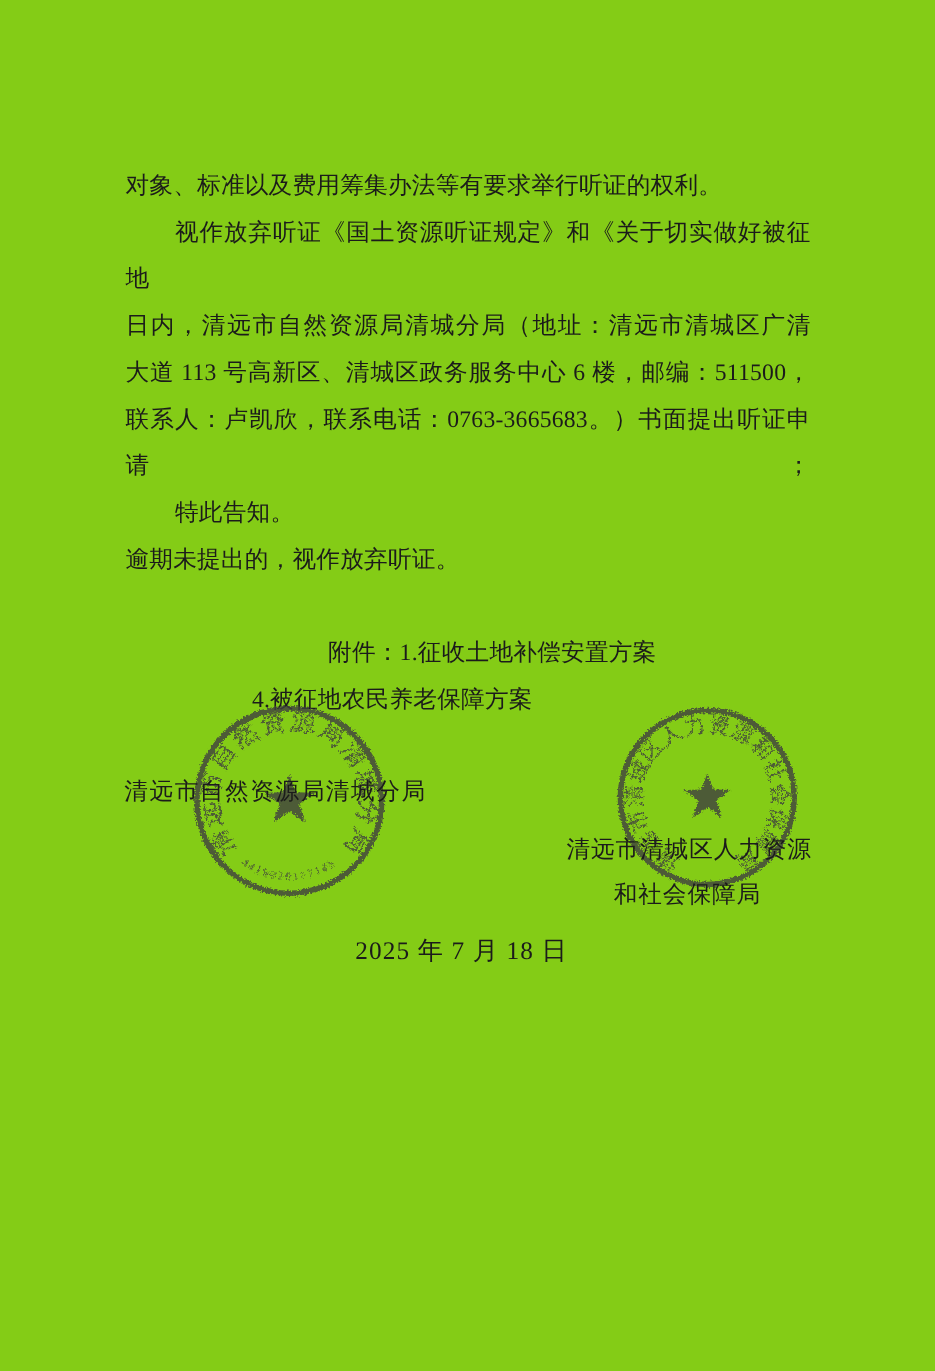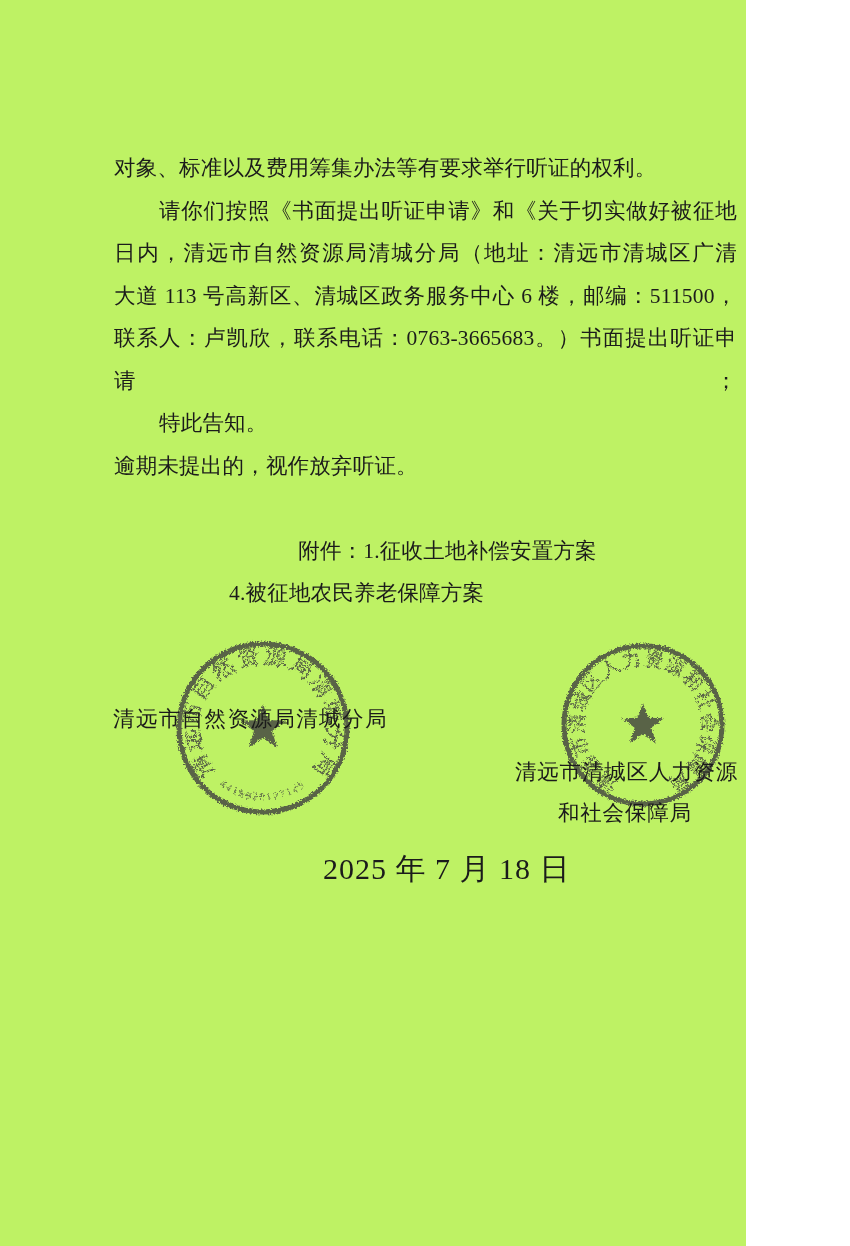--- a/index.html
+++ b/index.html
@@ -1,21 +1,21 @@
 <!DOCTYPE html>
 <html><head>
 <meta charset="utf-8">
 <style>
   * { margin: 0; padding: 0; box-sizing: border-box; }
   html, body { background: #ffffff; }
   .page {
     position: relative;
-    width: 746px;
+    width: 850px;
     height: 1246px;
-    background: #bef264;
+    background: #84cc16;
     overflow: hidden;
     font-family: "Liberation Serif", "DejaVu Serif", serif;
     color: #1b1b1b;
   }
   .doc-text {
     position: absolute;
     left: 114px;
     top: 147px;
     width: 623px;
   }
@@ -37,42 +37,42 @@
     z-index: 2;
   }
   .sig-left { left: 113px; top: 704px; letter-spacing: 1.4px; }
   .sig-right { left: 515px; top: 712px; letter-spacing: 0.8px; line-height: 41px; margin-top: 40px; }
   .sig-right .l2 { text-indent: 43px; }
 
   .doc-date {
     position: absolute;
     left: 323px;
     top: 849px;
-    font-size: 30px;
+    font-size: 23px;
     letter-spacing: 1px;
     z-index: 2;
   }
 
   .seal {
     position: absolute;
     z-index: 1;
     opacity: 0.8;
   }
   .seal-left { left: 168px; top: 633px; }
   .seal-right { left: 551px; top: 633px; }
   .seal text { font-family: "Liberation Serif", "DejaVu Serif", serif; }
 </style>
 </head>
 <body>
 
 <div class="page">
 
   <div class="doc-text">
     <div class="line">对象、标准以及费用筹集办法等有要求举行听证的权利。</div>
-    <div class="line jst ind2">请你们按照《书面提出听证申请》和《关于切实做好被征地</div>
+    <div class="line jst ind2">视作放弃听证《国土资源听证规定》和《关于切实做好被征地</div>
     <div class="line jst">日内，清远市自然资源局清城分局（地址：清远市清城区广清</div>
     <div class="line jst">大道 113 号高新区、清城区政务服务中心 6 楼，邮编：511500，</div>
     <div class="line jst">联系人：卢凯欣，联系电话：0763-3665683。）书面提出听证申请；</div>
     <div class="line ind2">特此告知。</div>
     <div class="line">逾期未提出的，视作放弃听证。</div>
     <div class="line"></div>
     <div class="line ind-att1">附件：1.征收土地补偿安置方案</div>
     <div class="line ind-att2">4.被征地农民养老保障方案</div>
   </div>
 

